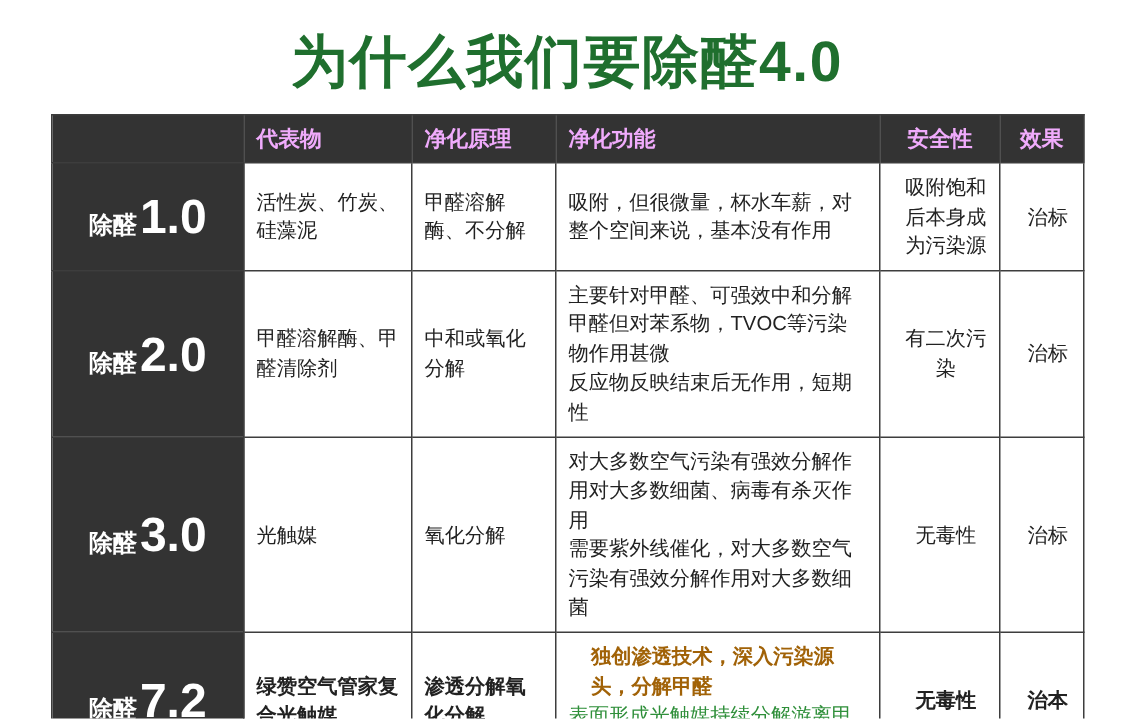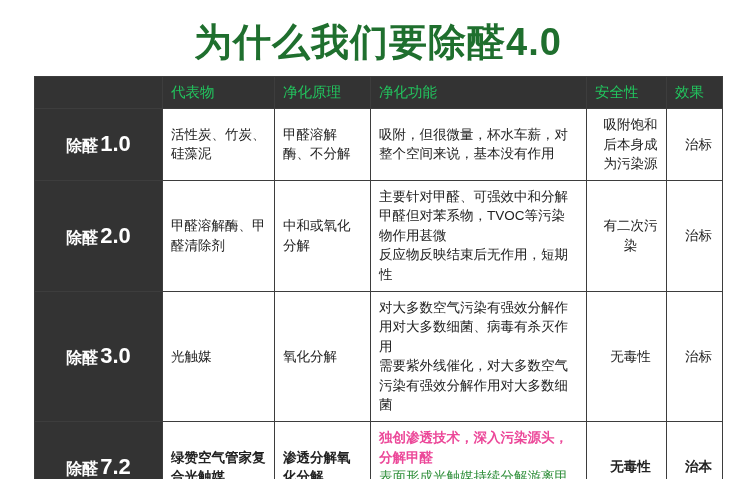--- a/index.html
+++ b/index.html
@@ -40,52 +40,53 @@
   }
   table.cmp td, table.cmp th {
     border: 1px solid #3d3d3d;
     vertical-align: middle;
     padding: 6px 8px;
     box-sizing: border-box;
   }
   
   thead td, thead th {
     background: #333333;
-    color: #22c55e;
+    color: #f0abfc;
     font-size: 14.5px;
-    font-weight: normal;
+    font-weight: bold;
     height: 20px;
     border-color: #5a5a5a;
     text-align: left;
   }
   thead td.corner {
     background: #333333;
   }
   thead td.ctr {
+    text-align: center;
   }
   
   td.label {
     background: #333333;
     color: #ffffff;
     text-align: center;
     border-color: #5a5a5a;
     padding: 4px 2px;
   }
   td.label .lab {
     display: inline-block;
     white-space: nowrap;
     line-height: 1;
   }
   td.label .lab .zh {
     font-size: 16px;
     font-weight: bold;
     vertical-align: baseline;
   }
   td.label .lab .num {
-    font-size: 22px;
+    font-size: 32px;
     font-weight: bold;
     vertical-align: baseline;
     margin-left: 2px;
     letter-spacing: 0px;
   }
   td.cell {
     font-size: 13.5px;
     color: #222222;
     line-height: 1.45;
   }
@@ -94,23 +95,24 @@
     padding-left: 16px;
   }
   td.cell.mid {
     text-align: left;
   }
   .green {
     color: #1f8f2e;
     font-weight: bold;
   }
   .func-main {
-    color: #ec4899;
+    color: #a16207;
     font-weight: bold;
     display: block;
+    margin-left: 15px;
   }
   .func-sub {
     color: #2f8f3a;
     display: block;
     font-weight: normal;
   }
   .row-tall td { height: 72px; }
 </style>
 </head>
 <body>

